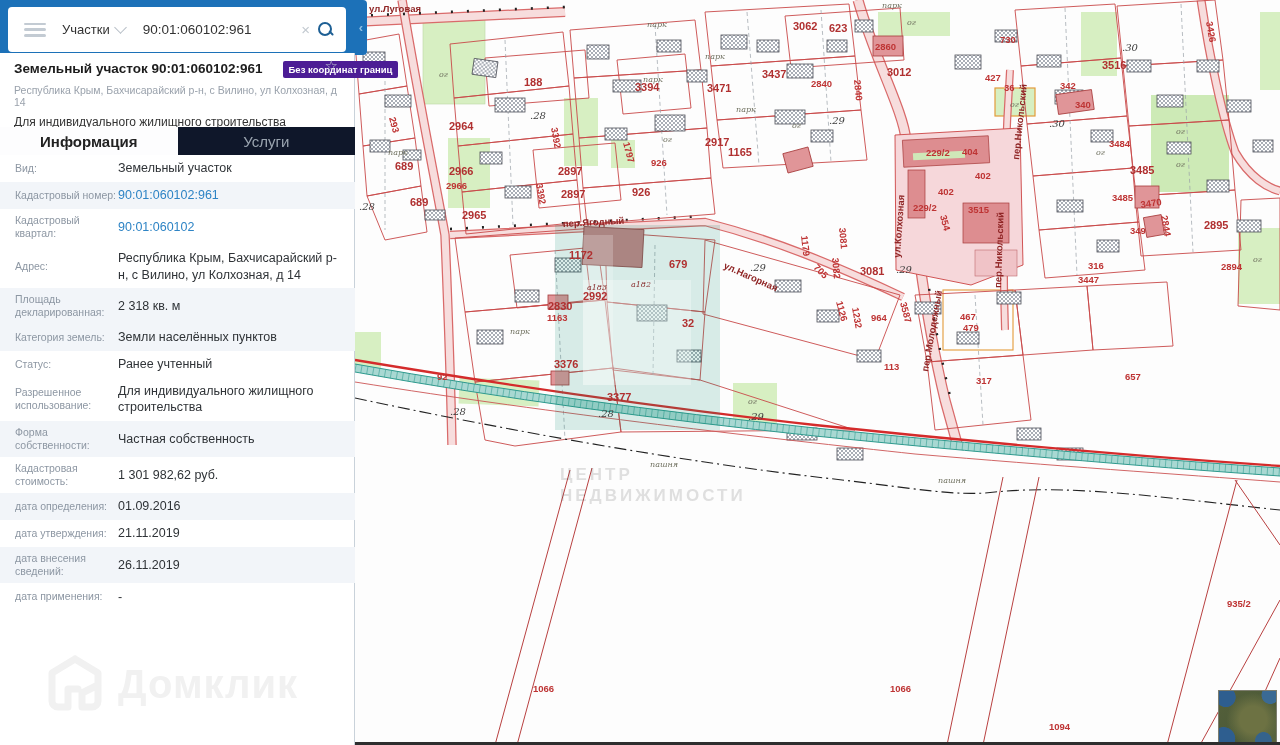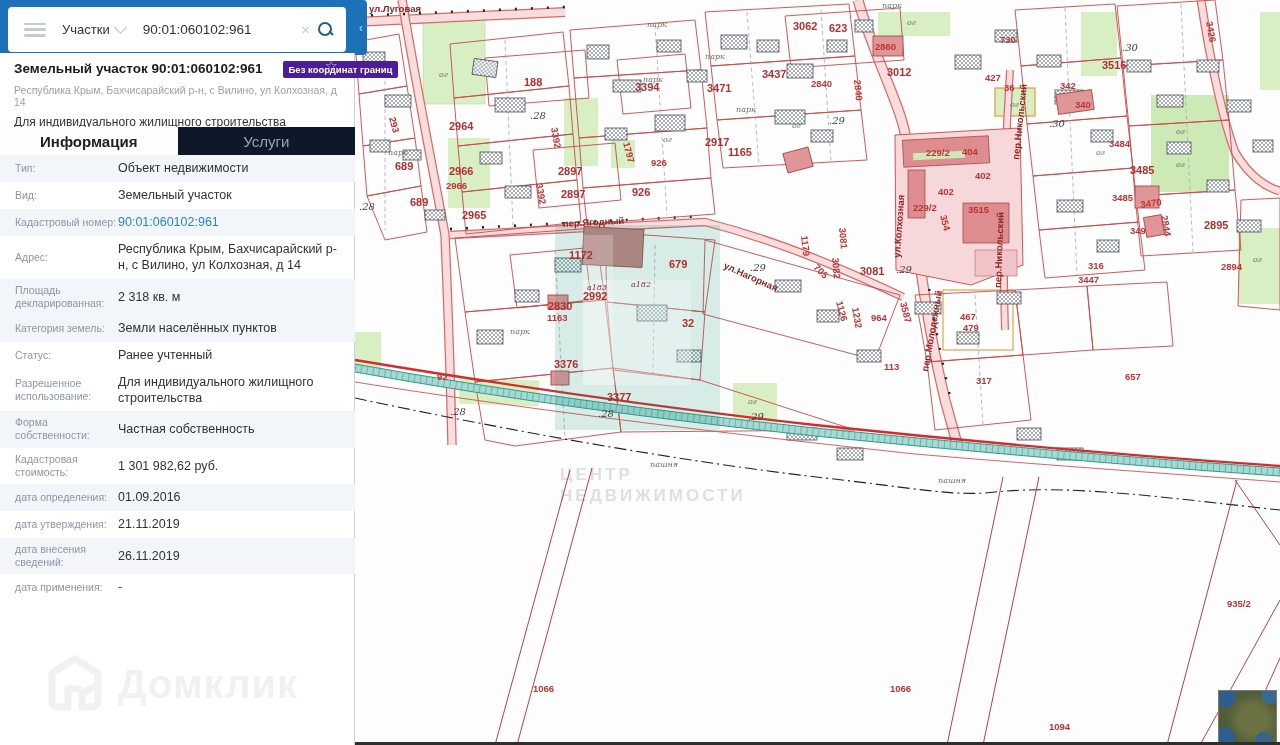--- a/index.html
+++ b/index.html
@@ -440,31 +440,31 @@
       <div class="obj-usage">Для индивидуального жилищного строительства</div>
     </div>
     <span class="star">☆</span>
 
     <div class="tabs">
       <div class="tab active">Информация</div>
       <div class="tab inactive">Услуги</div>
     </div>
 
     <div class="info" id="info-rows">
-        <div class="irow shaded">
-          <div class="ilabel">Тип:</div>
-          <div class="ivalue">Объект недвижимости</div>
-        </div>
         <div class="irow">
           <div class="ilabel">Вид:</div>
           <div class="ivalue">Земельный участок</div>
         </div>
         <div class="irow shaded">
           <div class="ilabel">Кадастровый номер:</div>
           <div class="ivalue link">90:01:060102:961</div>
+        </div>
+        <div class="irow">
+          <div class="ilabel">Кадастровый квартал:</div>
+          <div class="ivalue link">90:01:060102</div>
         </div>
         <div class="irow">
           <div class="ilabel">Адрес:</div>
           <div class="ivalue">Республика Крым, Бахчисарайский р-н, с Вилино, ул Колхозная, д 14</div>
         </div>
         <div class="irow shaded">
           <div class="ilabel">Площадь декларированная:</div>
           <div class="ivalue">2 318 кв. м</div>
         </div>
         <div class="irow shaded">

